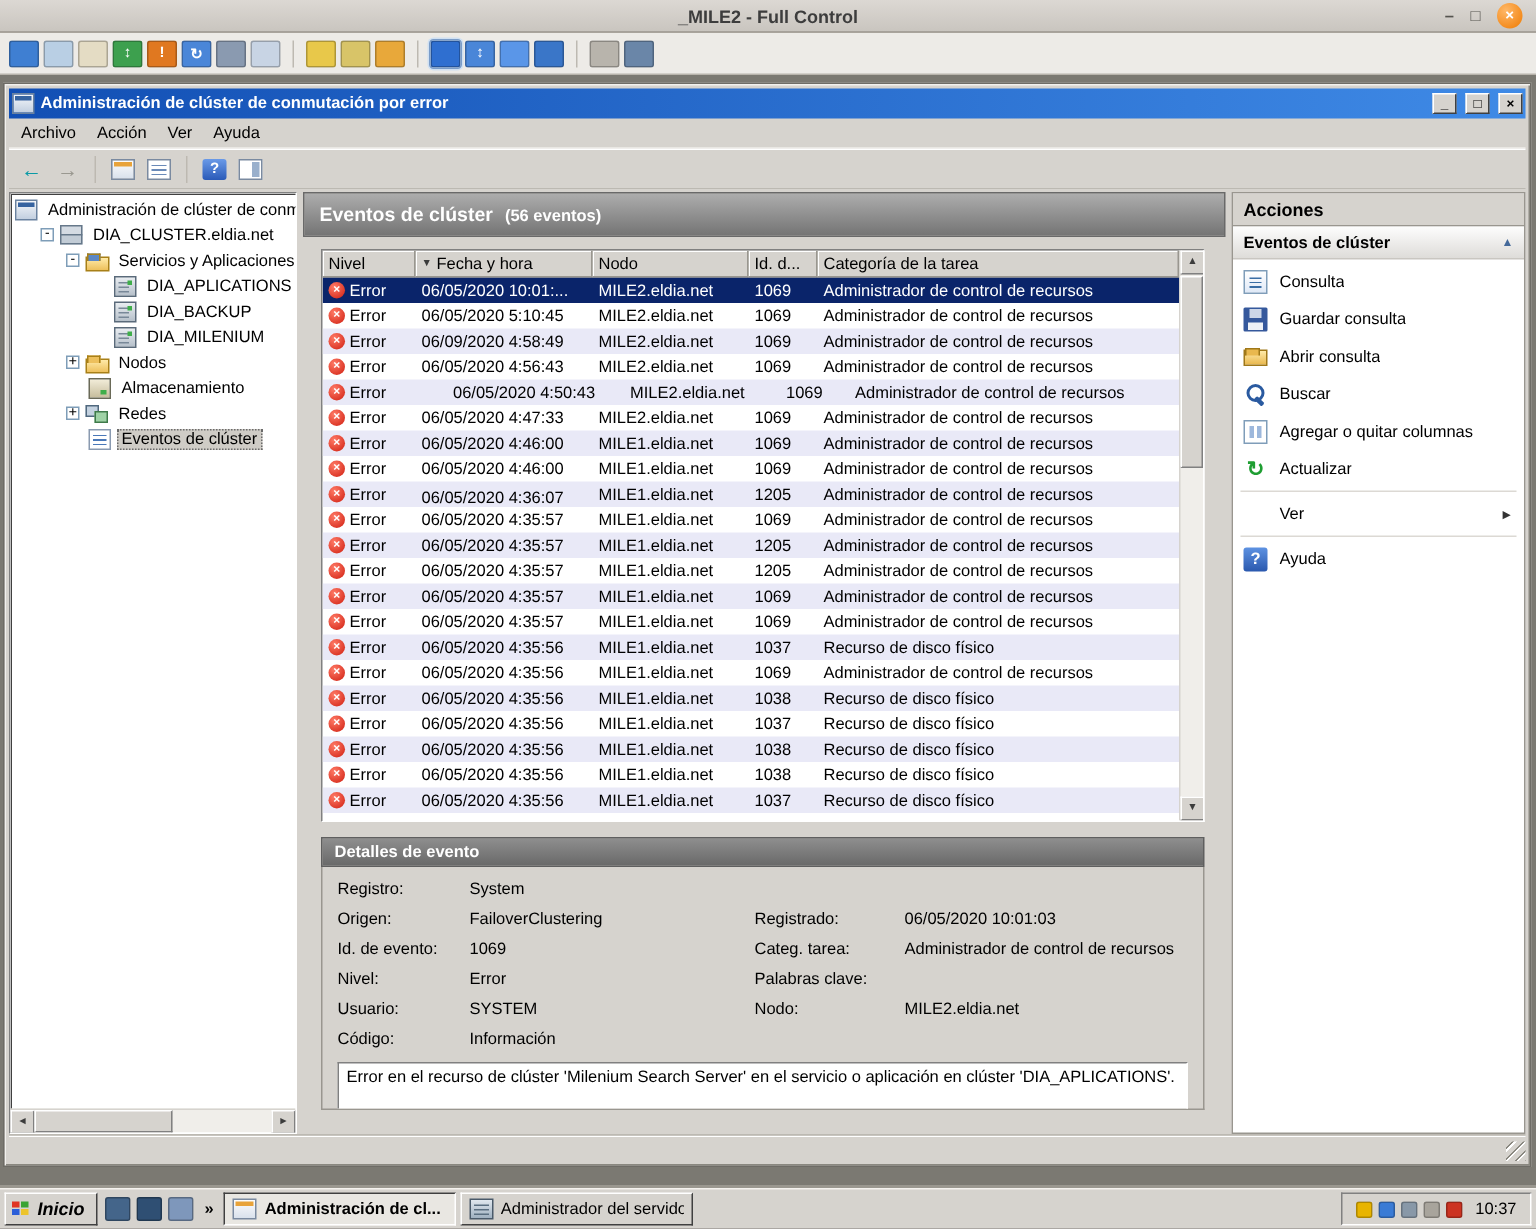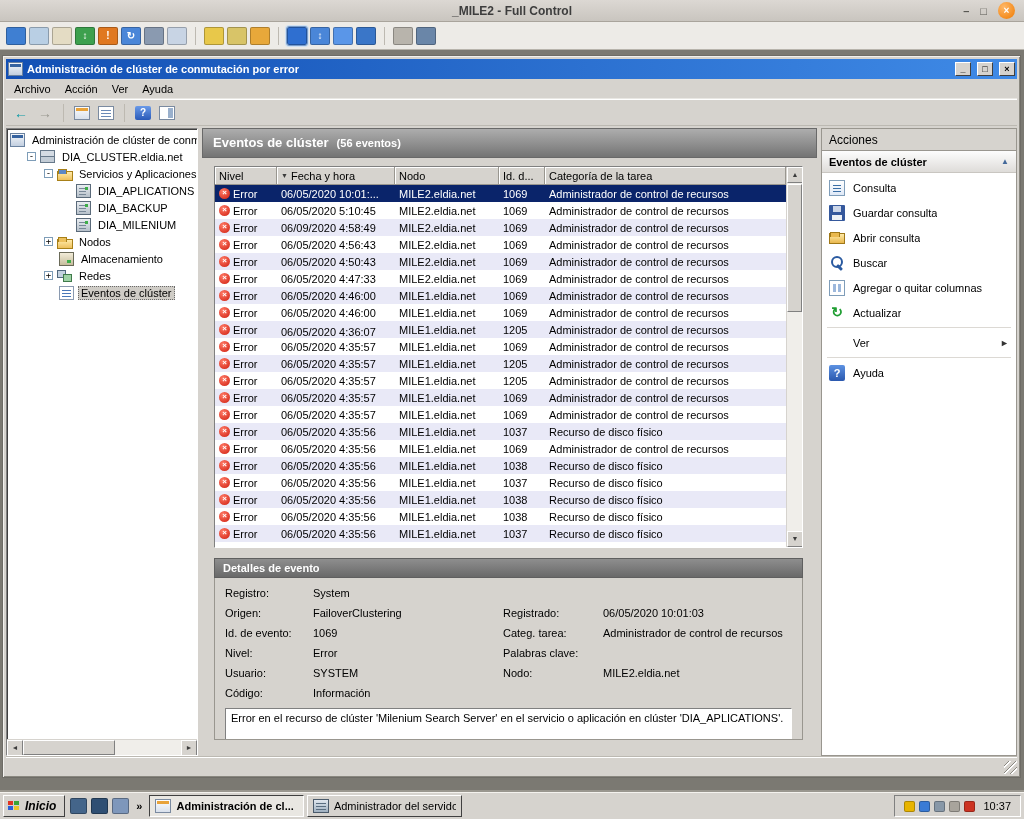--- a/index.html
+++ b/index.html
@@ -71,21 +71,21 @@
 
   .details { margin:10px 14px 0 12px; flex:none; }
   .details-header { height:20px; background:linear-gradient(#8e8e8e,#696969); border:1px solid #5f5f5f; color:#fff; font-weight:bold; display:flex; align-items:center; padding:0 8px; }
   .details-body { background:#d6d3ce; border:1px solid #99968f; border-top:none; padding:9px 10px 4px 10px; height:162px; overflow:hidden; }
   .df-grid { display:grid; grid-template-columns:88px 190px 100px 1fr; row-gap:8px; }
   .df-label, .df-value { white-space:nowrap; overflow:hidden; }
   .desc-box { margin-top:9px; background:#fff; border:1px solid; border-color:#808080 #fff #fff #808080; min-height:34px; padding:3px 5px; }
 
   
   .actions-panel { width:196px; flex:none; background:#fff; border:1px solid #99968f; display:flex; flex-direction:column; overflow:hidden; }
-  .actions-title { height:22px; flex:none; background:#d6d3ce; border-bottom:1px solid #99968f; font-weight:normal; font-size:12px; display:flex; align-items:center; padding:0 7px; }
+  .actions-title { height:22px; flex:none; background:#d6d3ce; border-bottom:1px solid #99968f; font-weight:bold; font-size:12px; display:flex; align-items:center; padding:0 7px; }
   .actions-section { height:22px; flex:none; background:linear-gradient(#fdfdfd,#dedcd9); border-bottom:1px solid #c9c6c1; font-weight:bold; display:flex; align-items:center; padding:0 7px; }
   .actions-section .collapse { margin-left:auto; font-size:8px; color:#44699a; }
   .actions-list { flex:1; padding-top:2px; }
   .act-item { height:25px; display:flex; align-items:center; gap:8px; padding:0 7px; }
   .act-label { white-space:nowrap; overflow:hidden; }
   .act-sep { height:1px; background:#dcd9d4; margin:2px 5px; }
   .act-sub { margin-left:auto; font-size:9px; color:#333; }
   .ai, .ai-spacer { width:16px; height:16px; flex:none; position:relative; display:inline-block; }
   .ai-query { border:1px solid #7f9db9; background:linear-gradient(#fff,#dfe9f7); }
   .ai-query::before { content:""; position:absolute; left:3px; right:3px; top:4px; height:8px; background:repeating-linear-gradient(to bottom,#3a6ea5 0 1px,transparent 1px 3px); }
@@ -390,21 +390,21 @@
                   </div>
                   <div class="td" style="flex: 1 1 0%;">
                     <span class="cell-text">Administrador de control de recursos</span>
                   </div>
                 </div>
                 <div class="tr stripe">
                   <div class="td" style="width: 62px;">
                     <span class="err-ico">×</span>
                     <span class="cell-text">Error</span>
                   </div>
-                  <div class="td" style="width: 118px;">
+                  <div class="td" style="width: 118px; margin-left: 21px;">
                     <span class="cell-text">06/05/2020 4:50:43</span>
                   </div>
                   <div class="td" style="width: 104px;">
                     <span class="cell-text">MILE2.eldia.net</span>
                   </div>
                   <div class="td" style="width: 46px;">
                     <span class="cell-text">1069</span>
                   </div>
                   <div class="td" style="flex: 1 1 0%;">
                     <span class="cell-text">Administrador de control de recursos</span>

